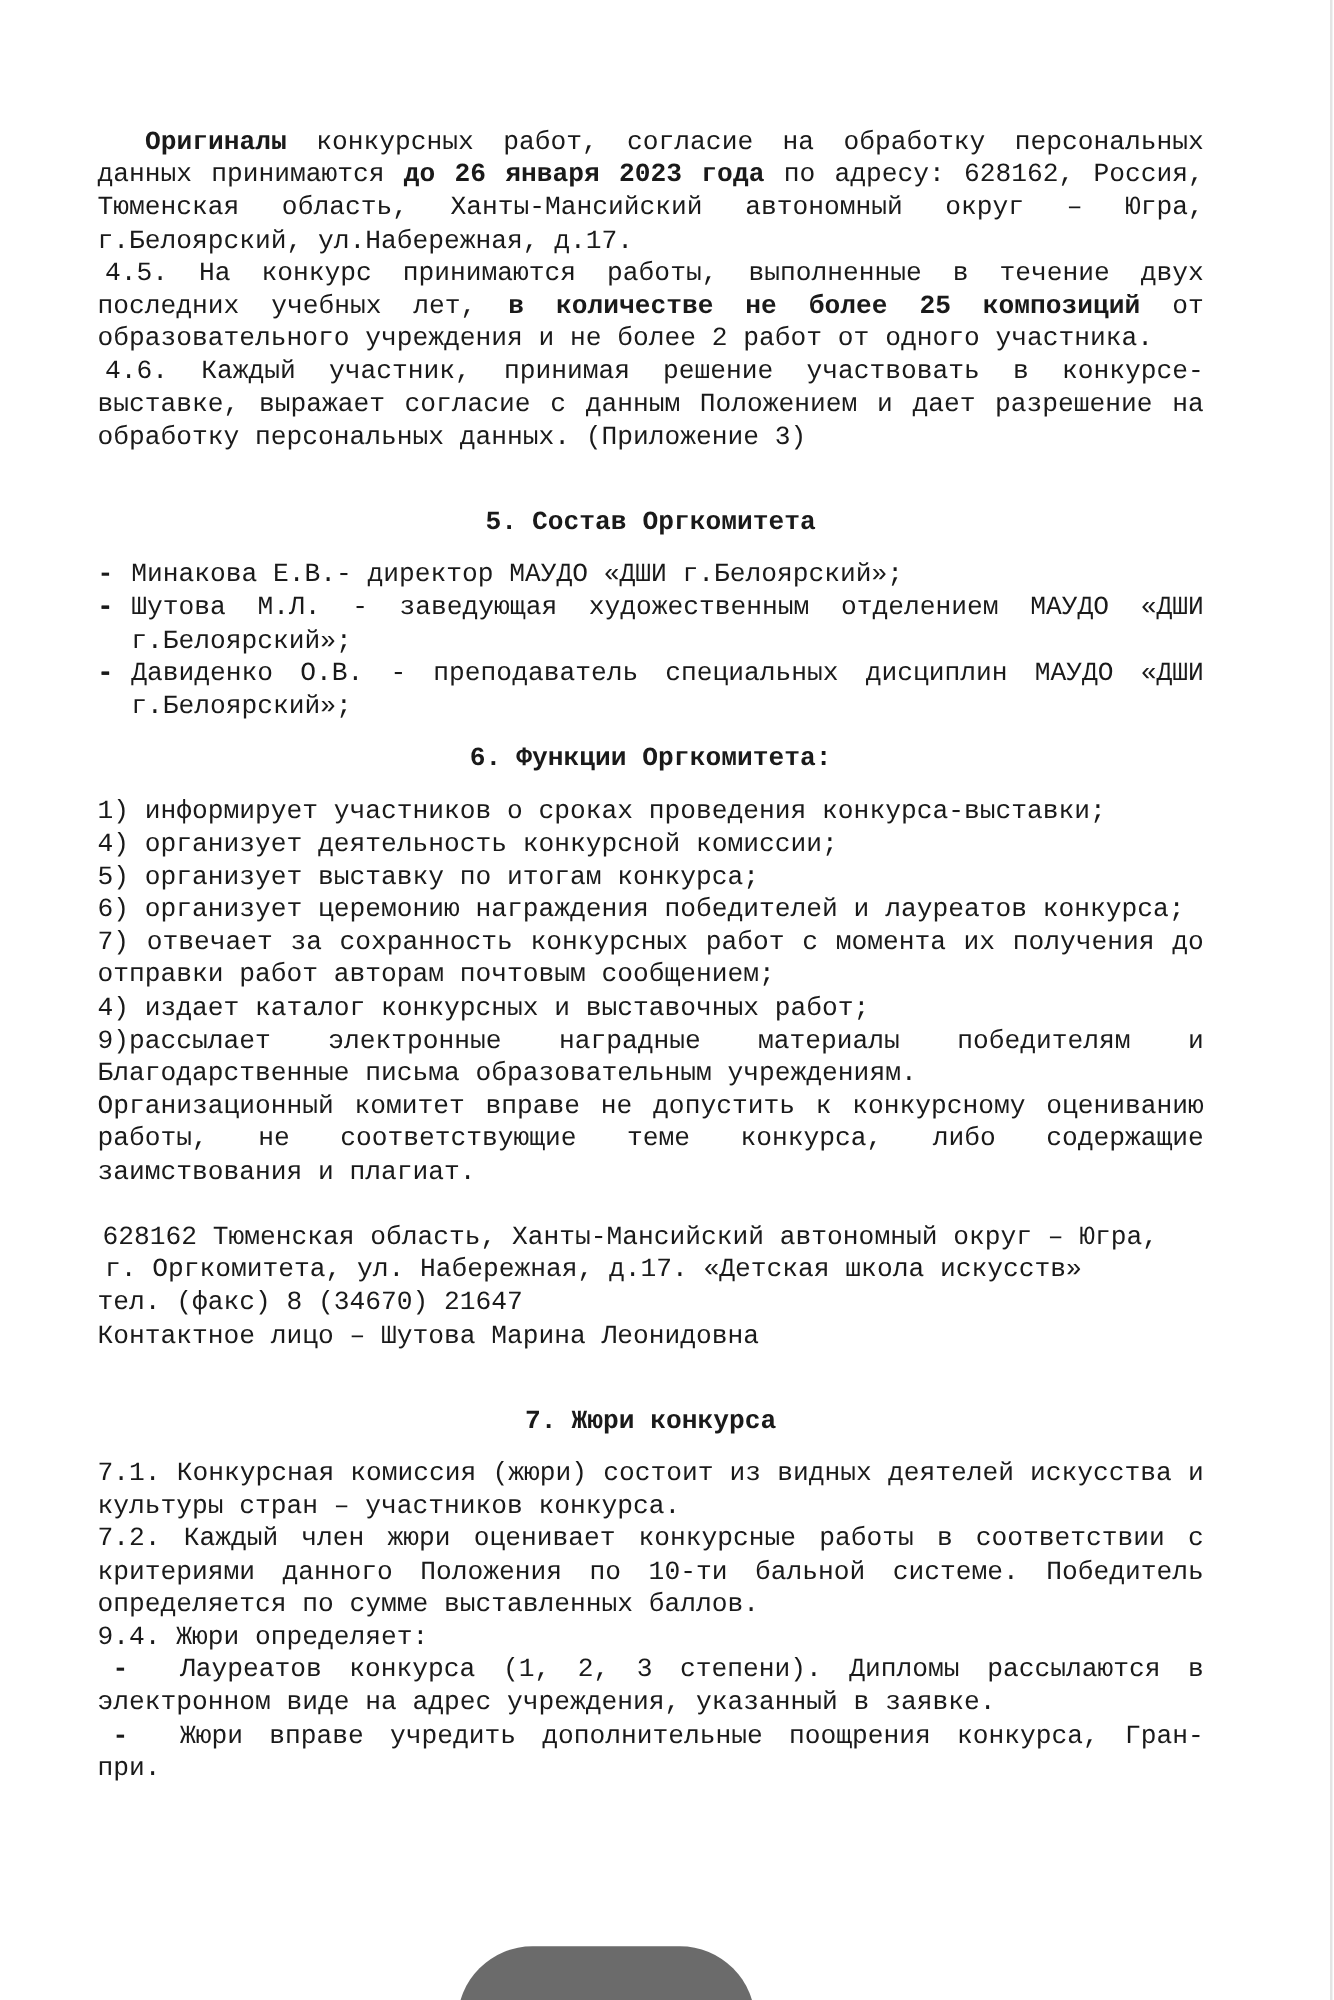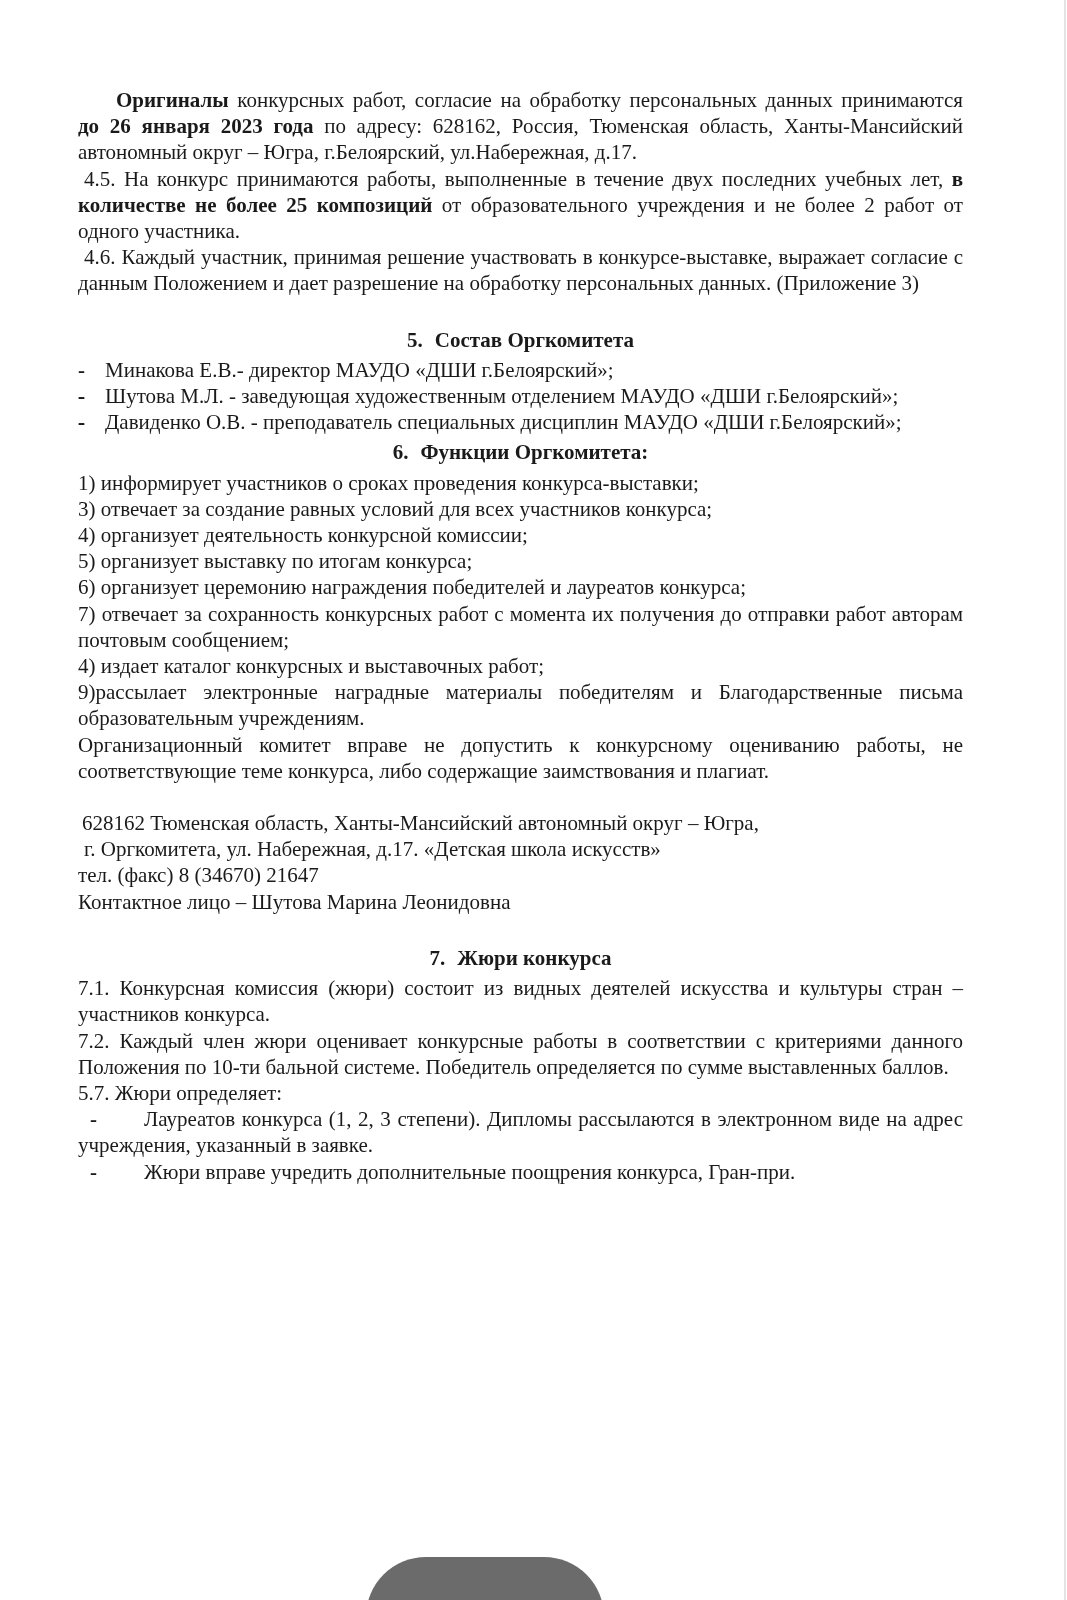--- a/index.html
+++ b/index.html
@@ -19,34 +19,35 @@
       position: absolute;
       left: 0; top: 0;
       width: 1064px;
       height: 1600px;
       background: #ffffff;
       border-right: 2px solid #e4e4e4;
     }
     .content {
       position: absolute;
       left: 78px;
-      top: 87px;
+      top: 102px;
       width: 885px;
       font-size: 21px;
       line-height: 26.2px;
+      font-family: Liberation Mono, monospace;
     }
     p, .line { margin: 0; }
     .justify { text-align: justify; text-align-last: left; }
     .indent1 { text-indent: 38px; }
     .indent-small { text-indent: 6px; }
     b { font-weight: bold; }
     .heading {
       text-align: center;
       font-weight: bold;
-      margin: 4px;
+      margin: 16px;
     }
     .heading .num { margin-right: 12px; }
     .gap-lg { height: 26px; }
     .dash-item {
       position: relative;
       padding-left: 27px;
       text-align: justify;
       text-align-last: left;
     }
     .dash-item .dash {
@@ -101,21 +102,20 @@
       <p class="dash-item"><span class="dash">-</span></p>
       <p class="dash-item"><span class="dash">-</span><span>Шутова М.Л. - заведующая художественным отделением МАУДО «ДШИ г.Белоярский»;</span></p>
       <p class="dash-item"><span class="dash">-</span></p>
       <p class="dash-item"><span class="dash">-</span><span>Давиденко О.В. - преподаватель специальных дисциплин МАУДО «ДШИ г.Белоярский»;</span></p>
     </div>
 
     <p class="heading"><span class="num">6.</span><span>Функции Оргкомитета:</span></p>
 
     <div>
       <p class="justify">1) информирует участников о сроках проведения конкурса-выставки;</p>
-      <p class="justify">3) отвечает за создание равных условий для всех участников конкурса;</p>
       <p class="justify">4) организует деятельность конкурсной комиссии;</p>
       <p class="justify">5) организует выставку по итогам конкурса;</p>
       <p class="justify">6) организует церемонию награждения победителей и лауреатов конкурса;</p>
       <p class="justify">7) отвечает за сохранность конкурсных работ с момента их получения до отправки работ авторам почтовым сообщением;</p>
       <p class="justify">4) издает каталог конкурсных и выставочных работ;</p>
       <p class="justify">9)рассылает электронные наградные материалы победителям и Благодарственные письма образовательным учреждениям.</p>
     </div>
     <p class="justify">Организационный комитет вправе не допустить к конкурсному оцениванию работы, не соответствующие теме конкурса, либо содержащие заимствования и плагиат.</p>
 
     <div class="gap-lg"></div>
@@ -126,21 +126,21 @@
       <p>тел. (факс) 8 (34670) 21647</p>
       <p>Контактное лицо – Шутова Марина Леонидовна</p>
     </div>
 
     <div class="gap-lg"></div>
 
     <p class="heading"><span class="num">7.</span><span>Жюри конкурса</span></p>
 
     <p class="justify">7.1. Конкурсная комиссия (жюри) состоит из видных деятелей искусства и культуры стран – участников конкурса.</p>
     <p class="justify">7.2. Каждый член жюри   оценивает конкурсные работы в соответствии с критериями данного Положения по 10-ти бальной системе. Победитель определяется по сумме выставленных баллов.</p>
-    <p>5.7. Жюри определяет:</p>
+    <p>9.4. Жюри определяет:</p>
 
     <div>
       <p class="jury-item"><span class="dash">-</span><span>Лауреатов конкурса (1, 2, 3 степени). Дипломы рассылаются в электронном виде на адрес учреждения, указанный в заявке.</span></p>
       <p class="jury-item"><span class="dash">-</span><span>Жюри вправе учредить дополнительные  поощрения конкурса, Гран-при.</span></p>
     </div>
 
   </div>
 
   <div class="bottom-pill"></div>
 </div>

